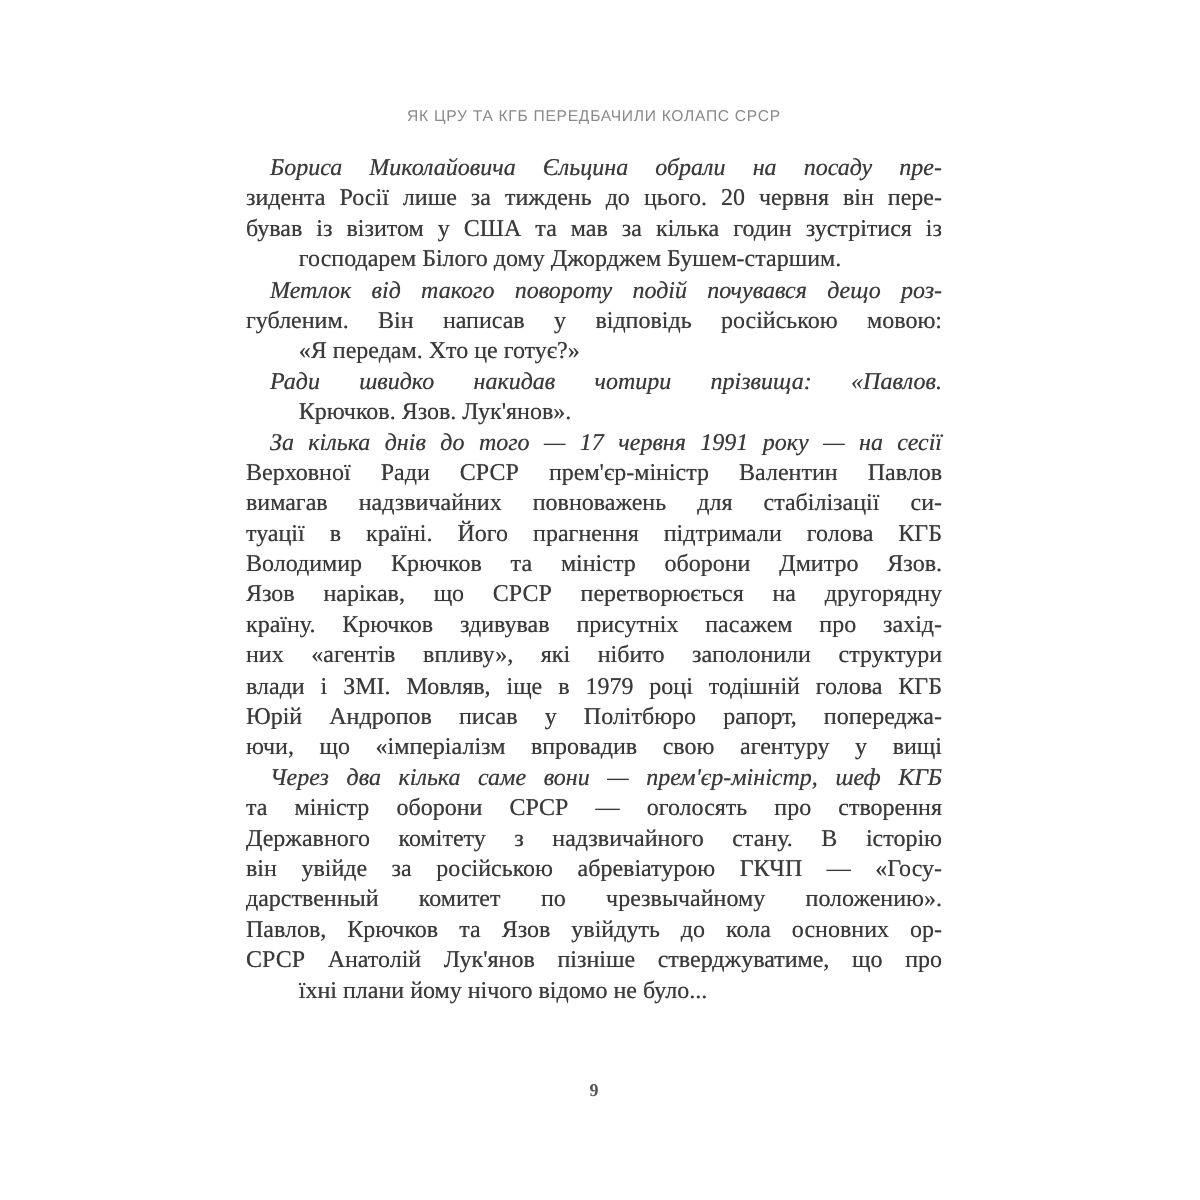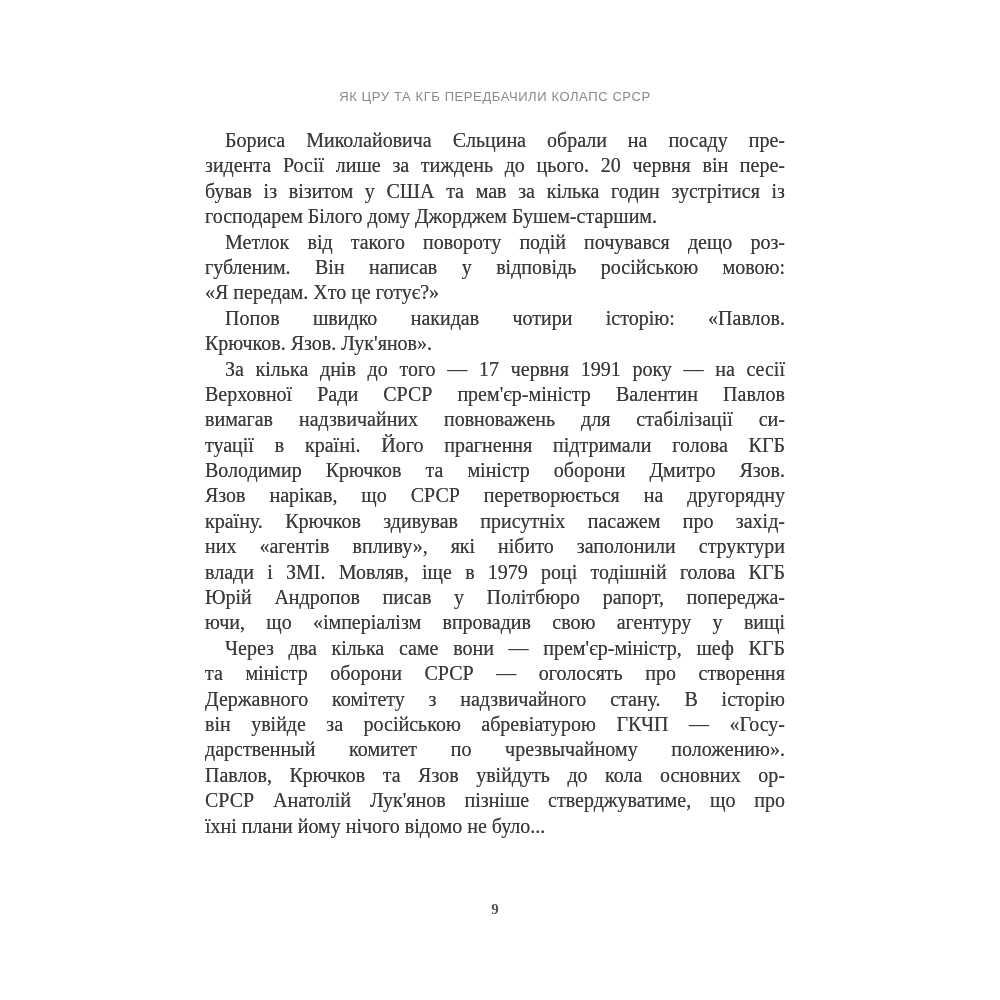--- a/index.html
+++ b/index.html
@@ -42,24 +42,25 @@
     color: var(--body-text);
     text-shadow: 0 0 0.6px rgba(58,58,58,0.75);
   }
   .line {
     height: 25.4px;
     overflow: visible;
     text-align: justify;
     text-align-last: justify;
     -moz-text-align-last: justify;
   }
-  .line.indent { text-indent: 20px; }
+  .line.indent { text-indent: 20px; font-style: italic; }
   .line.end {
     text-align: left;
     text-align-last: left;
+    margin-left: 44px;
     -moz-text-align-last: left;
   }
   .page-number {
     position: absolute;
     top: 901px;
     left: 205px;
     width: 580px;
     text-align: center;
     font-size: 15px;
     font-weight: bold;
@@ -73,21 +74,21 @@
   <div class="running-head">ЯК ЦРУ ТА КГБ ПЕРЕДБАЧИЛИ КОЛАПС СРСР</div>
 
   <div class="body-text">
       <div class="line indent">Бориса Миколайовича Єльцина обрали на посаду пре-</div>
       <div class="line">зидента Росії лише за тиждень до цього. 20 червня він пере-</div>
       <div class="line">бував із візитом у США та мав за кілька годин зустрітися із</div>
       <div class="line end">господарем Білого дому Джорджем Бушем-старшим.</div>
       <div class="line indent">Метлок від такого повороту подій почувався дещо роз-</div>
       <div class="line">губленим. Він написав у відповідь російською мовою:</div>
       <div class="line end">«Я передам. Хто це готує?»</div>
-      <div class="line indent">Попов швидко накидав чотири історію: «Павлов.</div>
+      <div class="line indent">Ради швидко накидав чотири прізвища: «Павлов.</div>
       <div class="line end">Крючков. Язов. Лук'янов».</div>
       <div class="line indent">За кілька днів до того — 17 червня 1991 року — на сесії</div>
       <div class="line">Верховної Ради СРСР прем'єр-міністр Валентин Павлов</div>
       <div class="line">вимагав надзвичайних повноважень для стабілізації си-</div>
       <div class="line">туації в країні. Його прагнення підтримали голова КГБ</div>
       <div class="line">Володимир Крючков та міністр оборони Дмитро Язов.</div>
       <div class="line">Язов нарікав, що СРСР перетворюється на другорядну</div>
       <div class="line">країну. Крючков здивував присутніх пасажем про захід-</div>
       <div class="line">них «агентів впливу», які нібито заполонили структури</div>
       <div class="line">влади і ЗМІ. Мовляв, іще в 1979 році тодішній голова КГБ</div>

